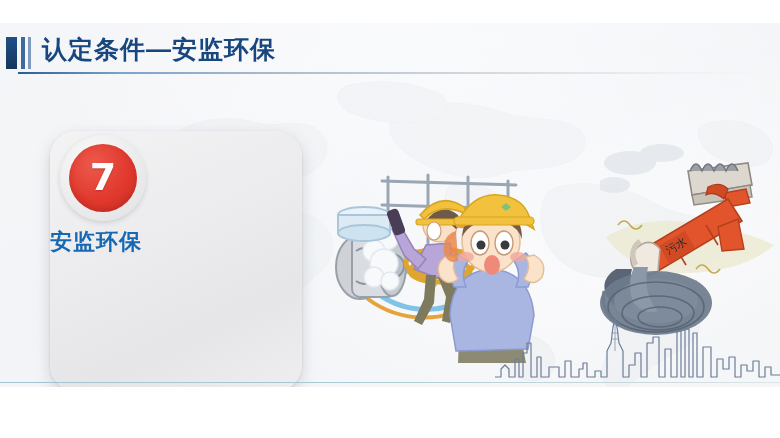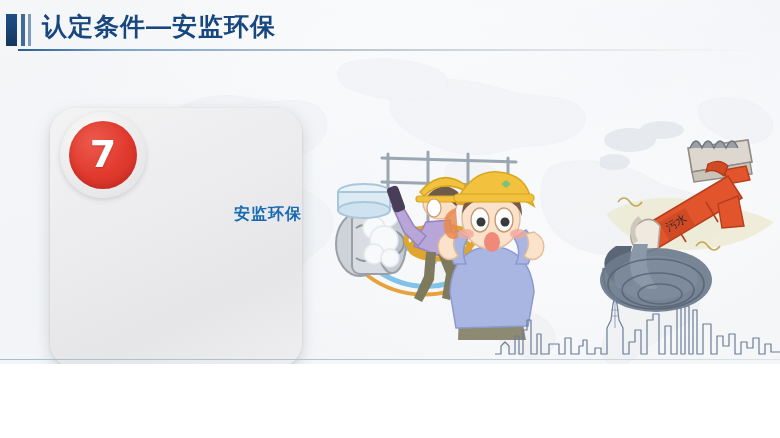--- a/index.html
+++ b/index.html
@@ -12,20 +12,21 @@
   }
 
   .slide {
     position: relative;
     width: 780px;
     height: 364px;
     overflow: hidden;
     background: #ffffff;
     background-image:
       radial-gradient(ellipse 420px 260px at 62% 30%, #ffffff 0%, #fbfbfc 55%, #f5f6f8 100%);
+    margin-top: 23px;
   }
 
   
   .world-map {
     position: absolute;
     left: 150px;
     top: 45px;
     width: 630px;
     height: 330px;
     opacity: 0.55;
@@ -131,22 +132,22 @@
     font-family: "DejaVu Sans", sans-serif;
     line-height: 1;
     margin-top: -3px;
     text-shadow: 0 1px 2px rgba(120,20,15,0.35);
   }
   .card-heading {
     position: absolute;
     left: 0;
     top: 96px;
     width: 252px;
-    text-align: right;
-    font-size: 16px;
+    text-align: left;
+    font-size: 22px;
     font-weight: bold;
     color: #1668b3;
     letter-spacing: 1px;
   }
   .card-body {
     position: absolute;
     left: 14px;
     top: 128px;
     width: 228px;
     font-size: 15.5px;

